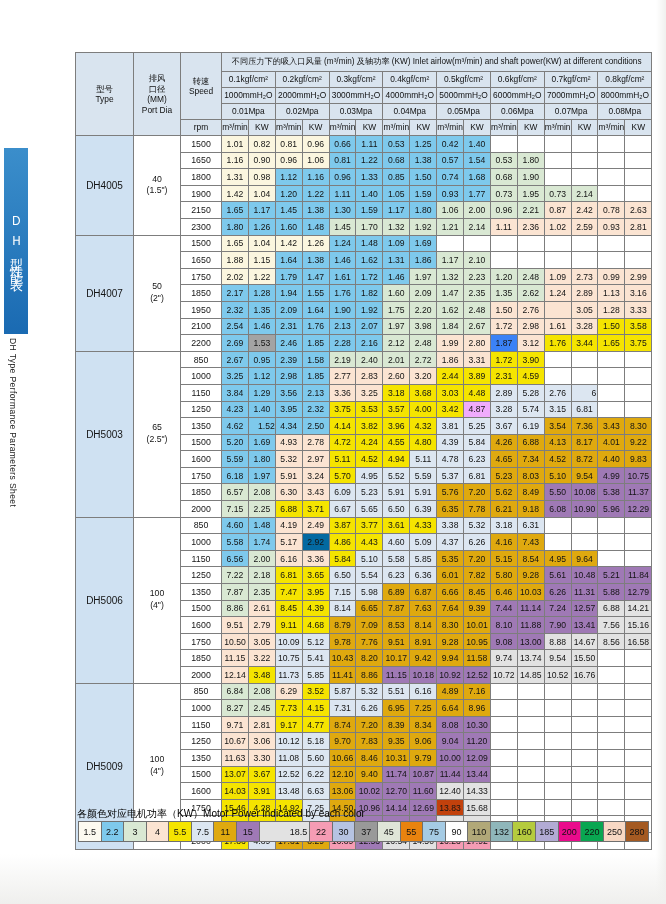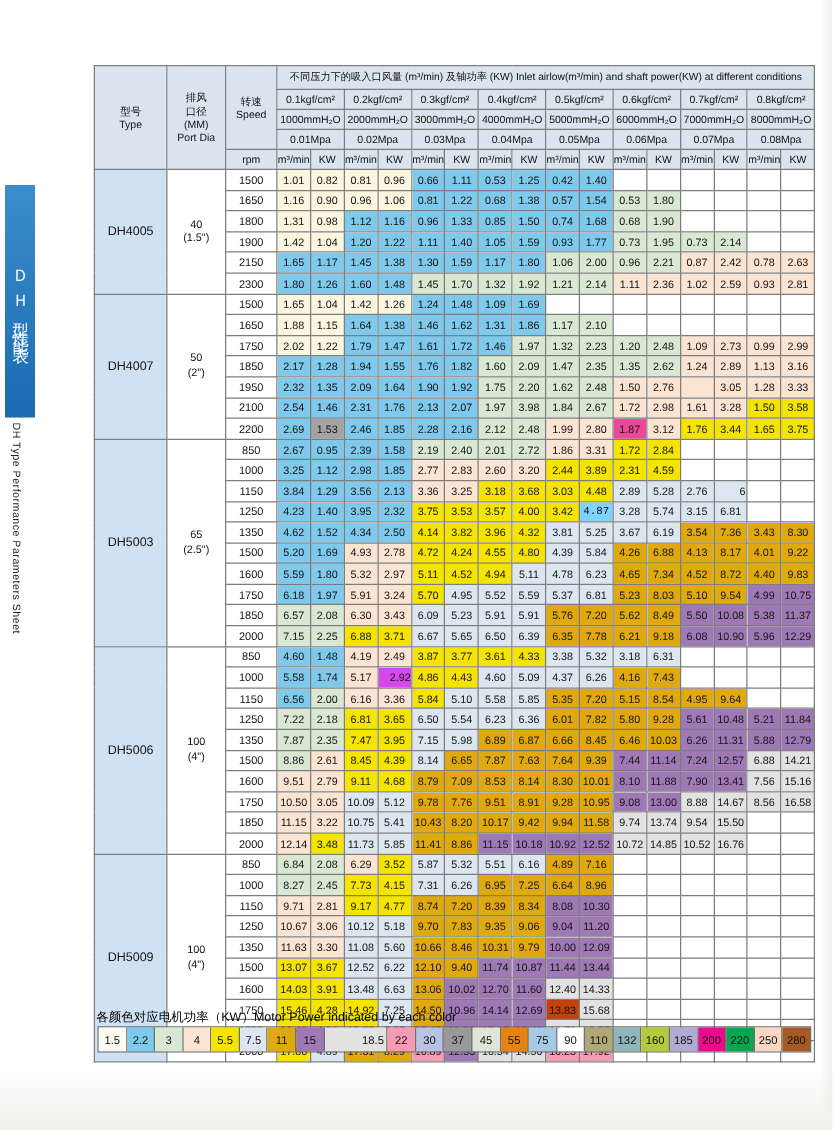--- a/index.html
+++ b/index.html
@@ -361,21 +361,21 @@
           <td style="background: rgb(126, 201, 236);">2.69</td>
           <td style="background: #a3a3a3;">1.53</td>
           <td style="background: rgb(126, 201, 236);">2.46</td>
           <td style="background: rgb(126, 201, 236);">1.85</td>
           <td style="background: rgb(126, 201, 236);">2.28</td>
           <td style="background: rgb(126, 201, 236);">2.16</td>
           <td style="background: rgb(217, 232, 211);">2.12</td>
           <td style="background: rgb(217, 232, 211);">2.48</td>
           <td style="background: rgb(251, 228, 210);">1.99</td>
           <td style="background: rgb(251, 228, 210);">2.80</td>
-          <td style="background: #ec4899; margin-top: 44px;">1.87</td>
+          <td style="background: #3b82f6; margin-top: 44px;">1.87</td>
           <td style="background: rgb(251, 228, 210);">3.12</td>
           <td style="background: rgb(245, 228, 0);">1.76</td>
           <td style="background: rgb(245, 228, 0);">3.44</td>
           <td style="background: rgb(245, 228, 0);">1.65</td>
           <td style="background: rgb(245, 228, 0);">3.75</td>
         </tr>
         <tr>
           <td rowspan="10" class="model-cell">DH5003</td>
           <td rowspan="10" class="port-cell">65
 (2.5")</td>
@@ -384,21 +384,21 @@
           <td style="background: rgb(126, 201, 236);">0.95</td>
           <td style="background: rgb(126, 201, 236);">2.39</td>
           <td style="background: rgb(126, 201, 236);">1.58</td>
           <td style="background: rgb(217, 232, 211);">2.19</td>
           <td style="background: rgb(217, 232, 211);">2.40</td>
           <td style="background: rgb(217, 232, 211); margin-top: 44px;">2.01</td>
           <td style="background: rgb(217, 232, 211);">2.72</td>
           <td style="background: rgb(251, 228, 210);">1.86</td>
           <td style="background: rgb(251, 228, 210);">3.31</td>
           <td style="background: rgb(245, 228, 0);">1.72</td>
-          <td style="background: rgb(245, 228, 0);">2.84</td>
+          <td style="background: rgb(245, 228, 0);">3.90</td>
           <td style="background: rgb(255, 255, 255);"></td>
           <td style="background: rgb(255, 255, 255);"></td>
           <td style="background: rgb(255, 255, 255);"></td>
           <td style="background: rgb(255, 255, 255);"></td>
         </tr>
         <tr>
           <td class="speed-cell">1000</td>
           <td style="background: rgb(126, 201, 236);">3.25</td>
           <td style="background: rgb(126, 201, 236);">1.12</td>
           <td style="background: rgb(126, 201, 236);">2.98</td>
@@ -439,32 +439,32 @@
           <td class="speed-cell">1250</td>
           <td style="background: rgb(126, 201, 236);">4.23</td>
           <td style="background: rgb(126, 201, 236);">1.40</td>
           <td style="background: rgb(126, 201, 236);">3.95</td>
           <td style="background: rgb(126, 201, 236);">2.32</td>
           <td style="background: rgb(245, 228, 0);">3.75</td>
           <td style="background: rgb(245, 228, 0);">3.53</td>
           <td style="background: rgb(245, 228, 0);">3.57</td>
           <td style="background: rgb(245, 228, 0);">4.00</td>
           <td style="background: rgb(245, 228, 0);">3.42</td>
-          <td style="background: #7dd3fc; font-family: Liberation Mono, monospace;">4.87</td>
+          <td style="background: #f0abfc;">4.87</td>
           <td style="background: rgb(220, 230, 241);">3.28</td>
           <td style="background: rgb(220, 230, 241);">5.74</td>
           <td style="background: rgb(220, 230, 241);">3.15</td>
           <td style="background: rgb(220, 230, 241);">6.81</td>
           <td style="background: rgb(255, 255, 255);"></td>
           <td style="background: rgb(255, 255, 255);"></td>
         </tr>
         <tr>
           <td class="speed-cell">1350</td>
           <td style="background: rgb(126, 201, 236);">4.62</td>
-          <td style="background: rgb(126, 201, 236);">1.52</td>
+          <td style="background: rgb(126, 201, 236); text-align: right;">1.52</td>
           <td style="background: rgb(126, 201, 236);">4.34</td>
           <td style="background: rgb(126, 201, 236);">2.50</td>
           <td style="background: rgb(245, 228, 0);">4.14</td>
           <td style="background: rgb(245, 228, 0);">3.82</td>
           <td style="background: rgb(245, 228, 0);">3.96</td>
           <td style="background: rgb(245, 228, 0);">4.32</td>
           <td style="background: rgb(220, 230, 241);">3.81</td>
           <td style="background: rgb(220, 230, 241);">5.25</td>
           <td style="background: rgb(220, 230, 241);">3.67</td>
           <td style="background: rgb(220, 230, 241);">6.19</td>
@@ -588,21 +588,21 @@
           <td style="background: rgb(255, 255, 255);"></td>
           <td style="background: rgb(255, 255, 255);"></td>
           <td style="background: rgb(255, 255, 255);"></td>
           <td style="background: rgb(255, 255, 255);"></td>
         </tr>
         <tr>
           <td class="speed-cell">1000</td>
           <td style="background: rgb(126, 201, 236);">5.58</td>
           <td style="background: rgb(126, 201, 236);">1.74</td>
           <td style="background: rgb(251, 228, 210);">5.17</td>
-          <td style="background: #d946ef; text-align: right;">2.92</td>
+          <td style="background: #0369a1;">2.92</td>
           <td style="background: rgb(245, 228, 0);">4.86</td>
           <td style="background: rgb(245, 228, 0);">4.43</td>
           <td style="background: rgb(220, 230, 241);">4.60</td>
           <td style="background: rgb(220, 230, 241);">5.09</td>
           <td style="background: rgb(220, 230, 241);">4.37</td>
           <td style="background: rgb(220, 230, 241);">6.26</td>
           <td style="background: rgb(223, 169, 15);">4.16</td>
           <td style="background: rgb(223, 169, 15);">7.43</td>
           <td style="background: rgb(255, 255, 255);"></td>
           <td style="background: rgb(255, 255, 255);"></td>

